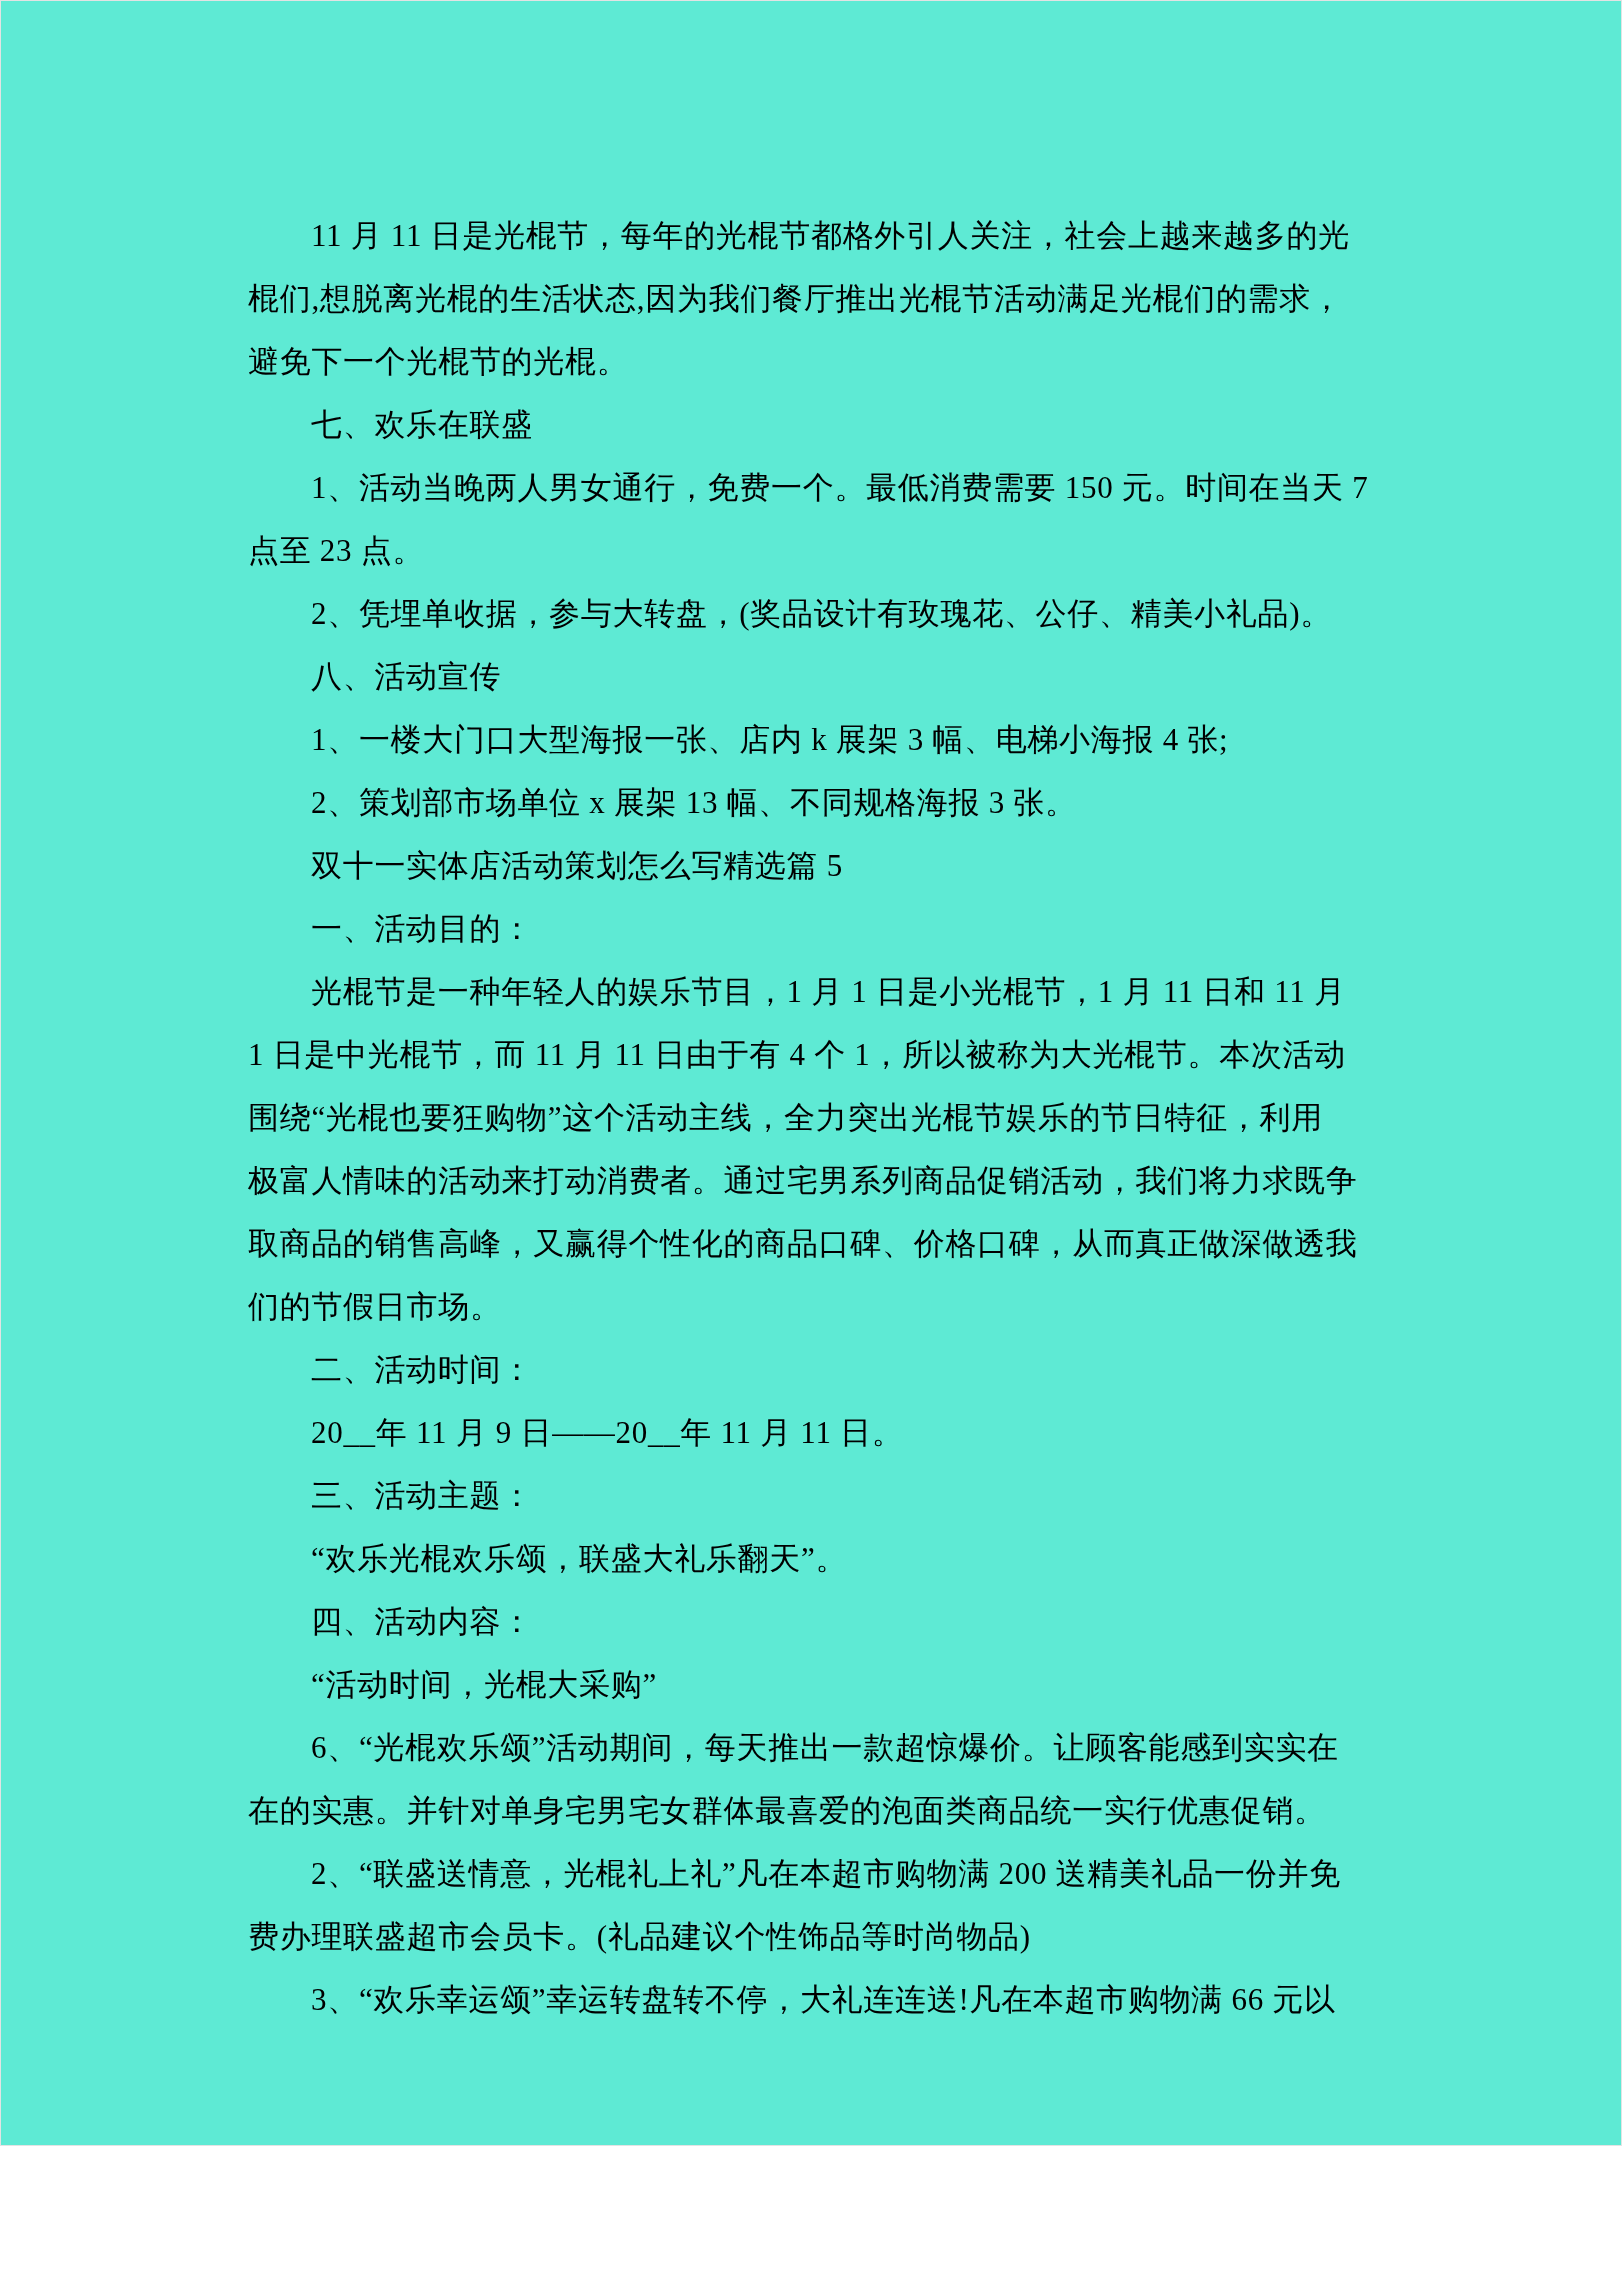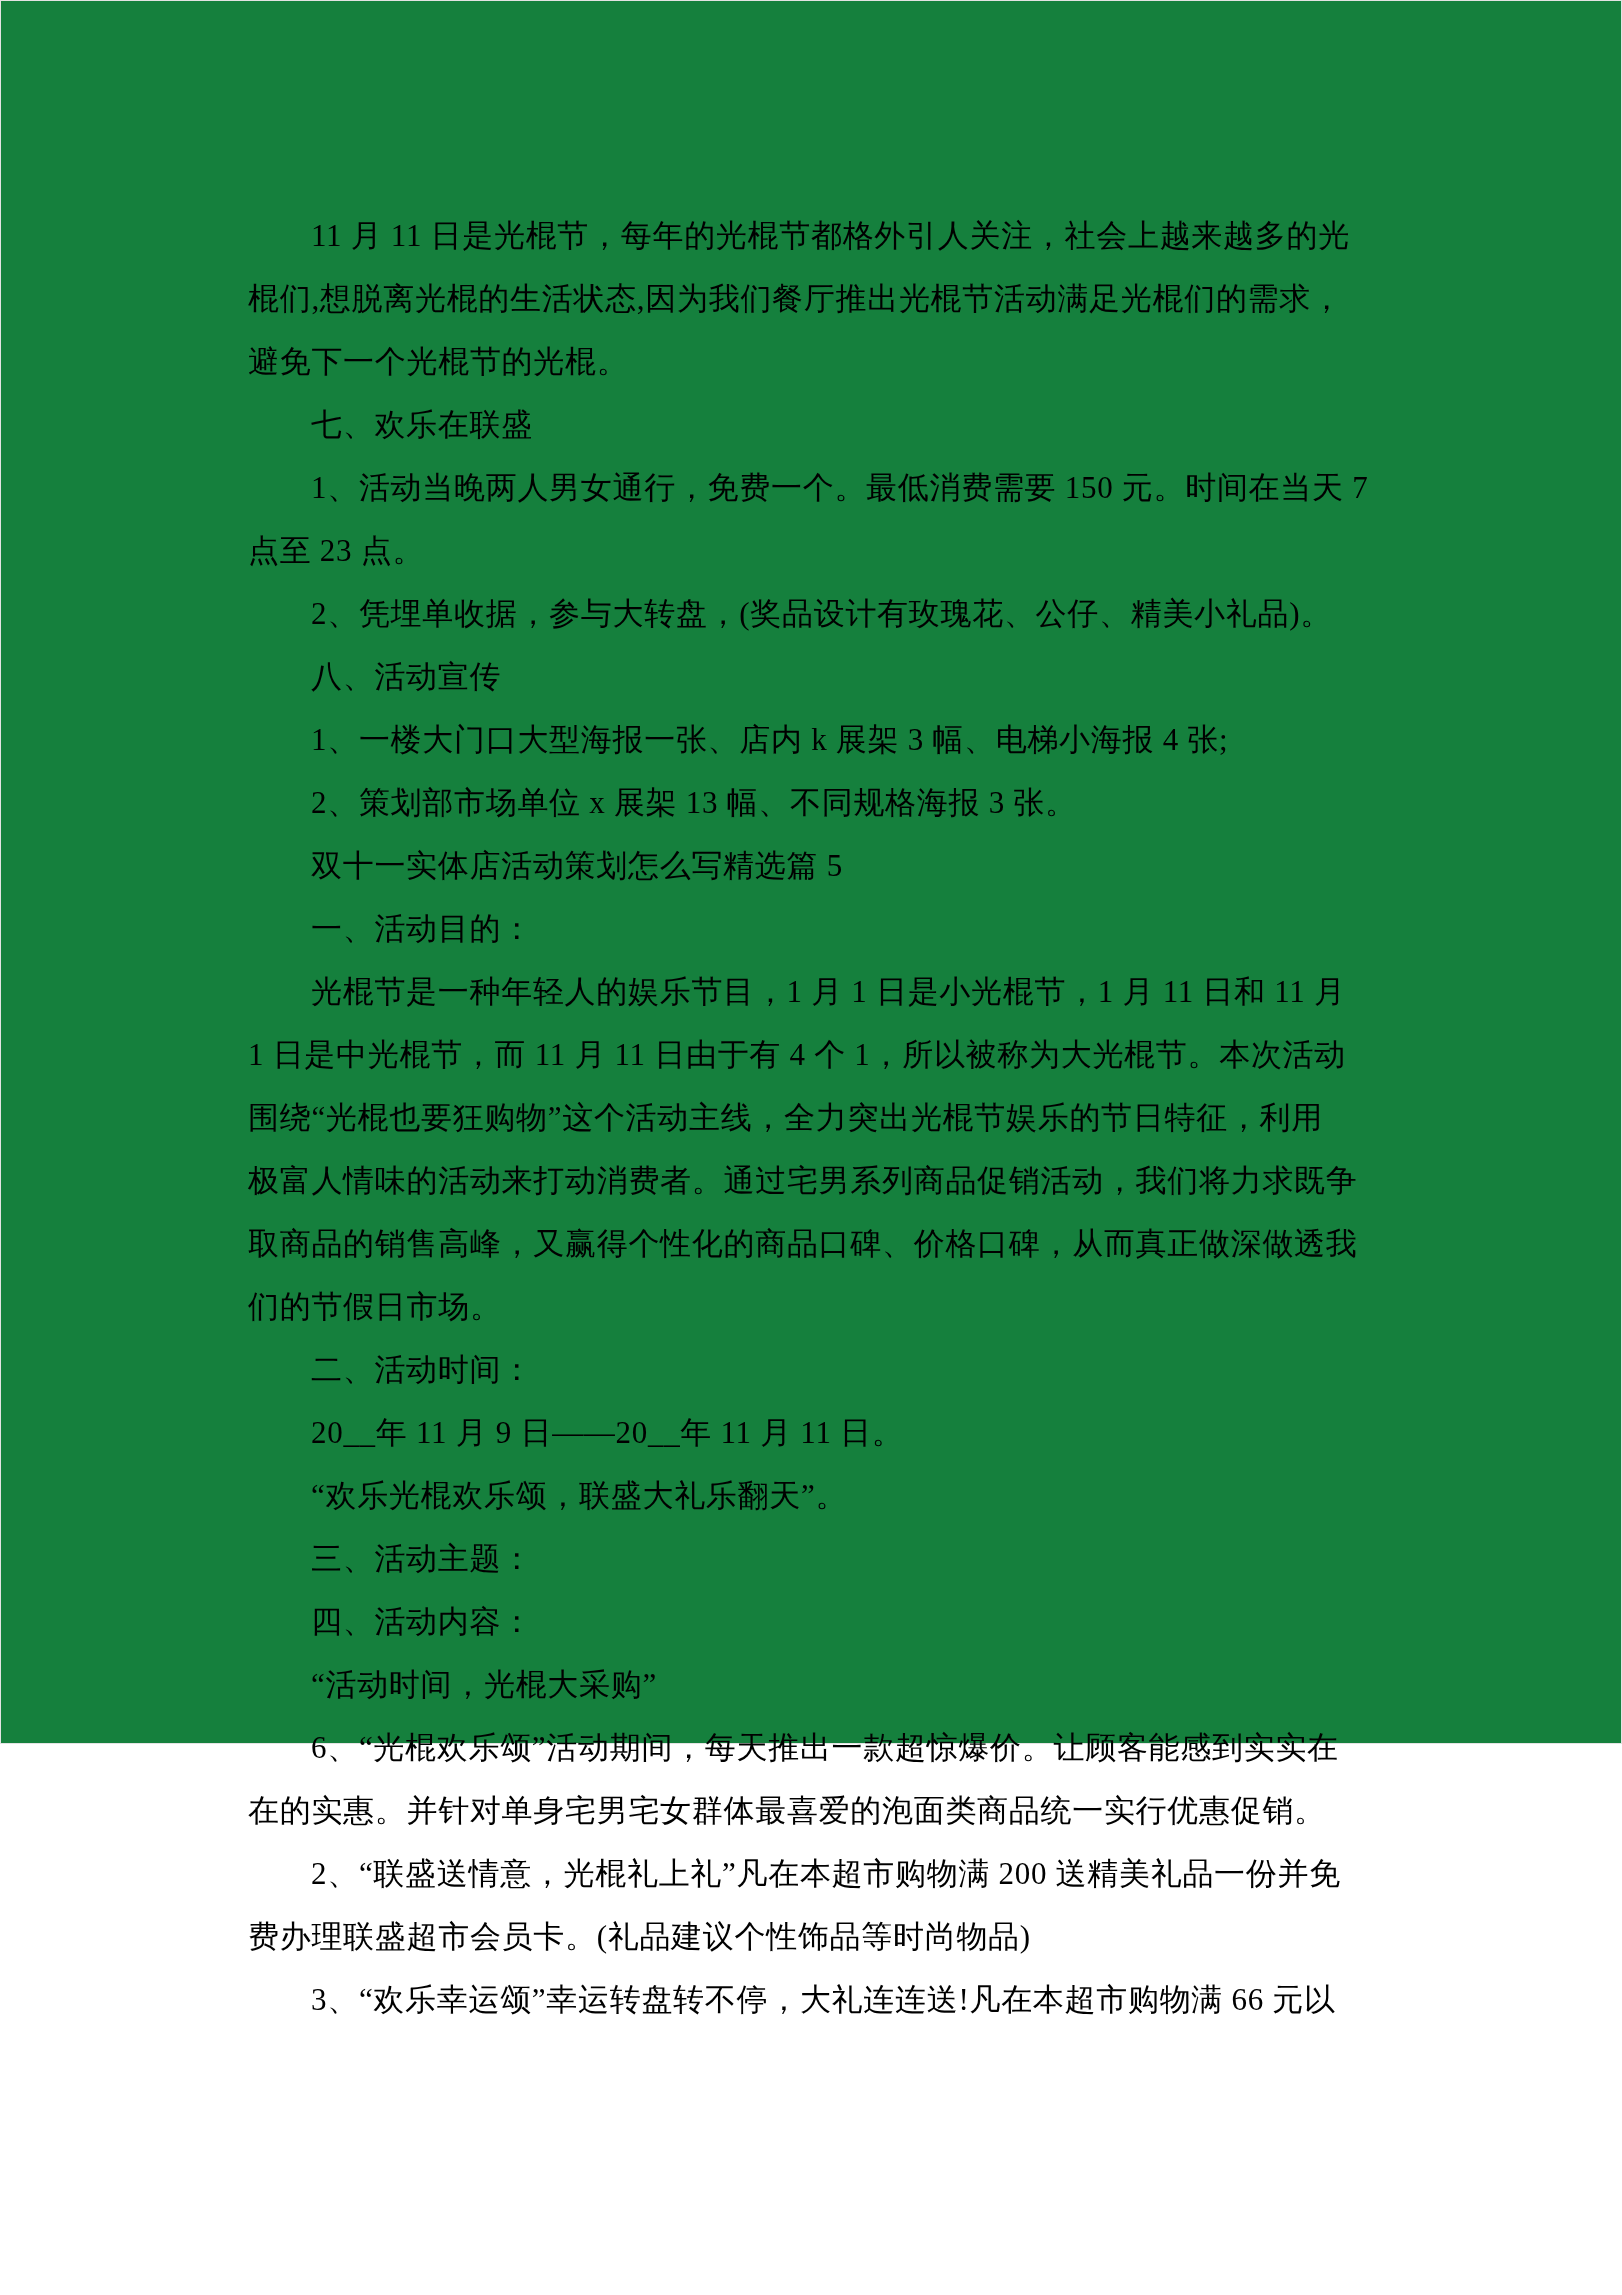--- a/index.html
+++ b/index.html
@@ -10,23 +10,23 @@
     width: 1623px;
     height: 2295px;
     background: #ffffff;
     position: relative;
     font-family: "Liberation Serif", "DejaVu Serif", serif;
   }
   .page {
     position: absolute;
     left: 0; top: 0;
     width: 1622px;
-    height: 1744px;
+    height: 2146px;
     border: 0.7px solid #e3e3e3;
-    background: #15803d;
+    background: #5eead4;
     box-sizing: border-box;
   }
   .doc {
     position: absolute;
     left: 247px;
     top: 203px;
     width: 1142px;
     color: #000000;
   }
   .line {
@@ -58,22 +58,22 @@
       <div class="line indent">双十一实体店活动策划怎么写精选篇 5</div>
       <div class="line indent">一、活动目的：</div>
       <div class="line indent">光棍节是一种年轻人的娱乐节目，1 月 1 日是小光棍节，1 月 11 日和 11 月</div>
       <div class="line">1 日是中光棍节，而 11 月 11 日由于有 4 个 1，所以被称为大光棍节。本次活动</div>
       <div class="line">围绕“光棍也要狂购物”这个活动主线，全力突出光棍节娱乐的节日特征，利用</div>
       <div class="line">极富人情味的活动来打动消费者。通过宅男系列商品促销活动，我们将力求既争</div>
       <div class="line">取商品的销售高峰，又赢得个性化的商品口碑、价格口碑，从而真正做深做透我</div>
       <div class="line">们的节假日市场。</div>
       <div class="line indent">二、活动时间：</div>
       <div class="line indent">20__年 11 月 9 日——20__年 11 月 11 日。</div>
+      <div class="line indent">三、活动主题：</div>
       <div class="line indent">“欢乐光棍欢乐颂，联盛大礼乐翻天”。</div>
-      <div class="line indent">三、活动主题：</div>
       <div class="line indent">四、活动内容：</div>
       <div class="line indent">“活动时间，光棍大采购”</div>
       <div class="line indent">6、“光棍欢乐颂”活动期间，每天推出一款超惊爆价。让顾客能感到实实在</div>
       <div class="line">在的实惠。并针对单身宅男宅女群体最喜爱的泡面类商品统一实行优惠促销。</div>
       <div class="line indent">2、“联盛送情意，光棍礼上礼”凡在本超市购物满 200 送精美礼品一份并免</div>
       <div class="line">费办理联盛超市会员卡。(礼品建议个性饰品等时尚物品)</div>
       <div class="line indent">3、“欢乐幸运颂”幸运转盘转不停，大礼连连送!凡在本超市购物满 66 元以</div>
     </div>
 </div>
 

